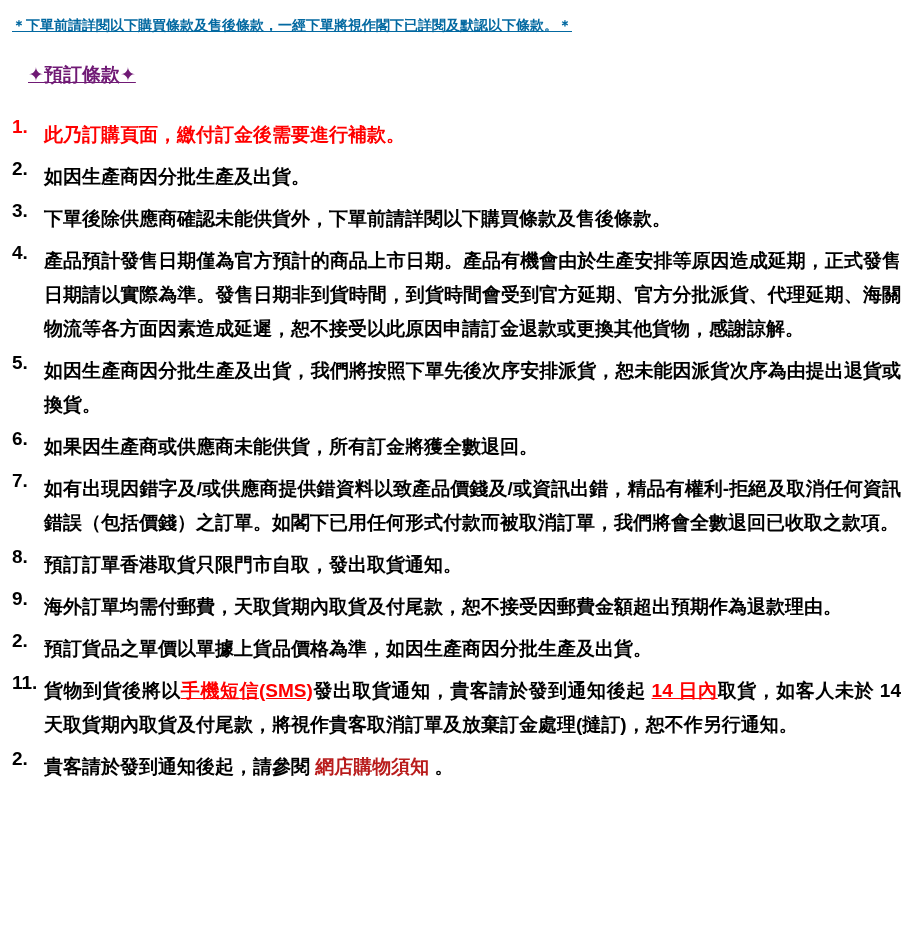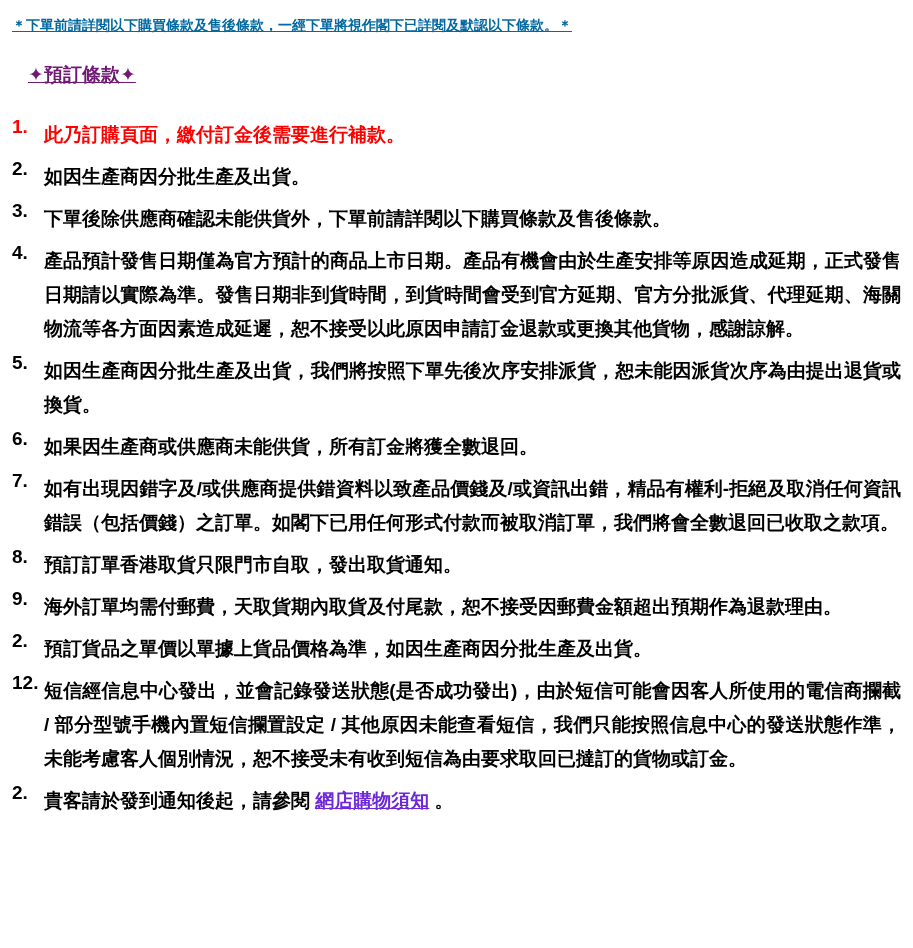--- a/index.html
+++ b/index.html
@@ -52,22 +52,21 @@
   .term.red,
   .term.red .term-num,
   .term.red .term-body {
     color: #ff0000;
   }
   .red-underline {
     color: #ff0000;
     text-decoration: underline;
   }
   .link {
-    color: #6d28d9;
-    text-decoration: underline;
+    color: #b91c1c;
     cursor: pointer;
   }
 </style>
 </head>
 <body>
 
 <div>
   <p class="notice">＊下單前請詳閱以下購買條款及售後條款，一經下單將視作閣下已詳閱及默認以下條款。＊</p>
 
   <p class="section-title">✦預訂條款✦</p>
@@ -107,21 +106,21 @@
       </li>
       <li class="term">
         <span class="term-num">9.</span>
         <span class="term-body"><span>海外訂單均需付郵費，天取貨期內取貨及付尾款，恕不接受因郵費金額超出預期作為退款理由。</span></span>
       </li>
       <li class="term">
         <span class="term-num">2.</span>
         <span class="term-body"><span>預訂貨品之單價以單據上貨品價格為準，如因生產商因分批生產及出貨。</span></span>
       </li>
       <li class="term">
-        <span class="term-num">12.</span>
-        <span class="term-body"><span>短信經信息中心發出，並會記錄發送狀態(是否成功發出)，由於短信可能會因客人所使用的電信商攔截 / 部分型號手機內置短信攔置設定 / 其他原因未能查看短信，我們只能按照信息中心的發送狀態作準，未能考慮客人個別情況，恕不接受未有收到短信為由要求取回已撻訂的貨物或訂金。</span></span>
+        <span class="term-num">11.</span>
+        <span class="term-body"><span>貨物到貨後將以</span><span class="red-underline">手機短信(SMS)</span><span>發出取貨通知，貴客請於發到通知後起 </span><span class="red-underline">14 日內</span><span>取貨，如客人未於 14 天取貨期內取貨及付尾款，將視作貴客取消訂單及放棄訂金處理(撻訂)，恕不作另行通知。</span></span>
       </li>
       <li class="term">
         <span class="term-num">2.</span>
         <span class="term-body"><span>貴客請於發到通知後起，請參閱 </span><a class="link">網店購物須知</a><span> 。</span></span>
       </li>
     </ol>
 </div>
 
 </body></html>

